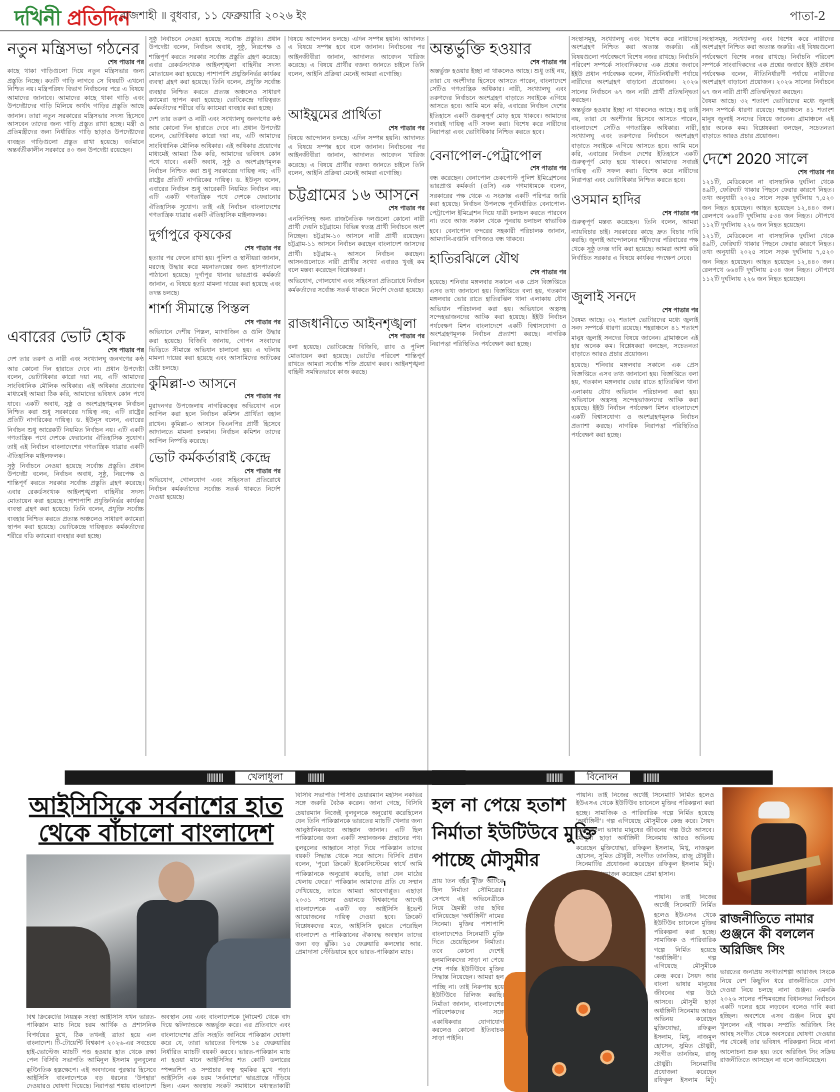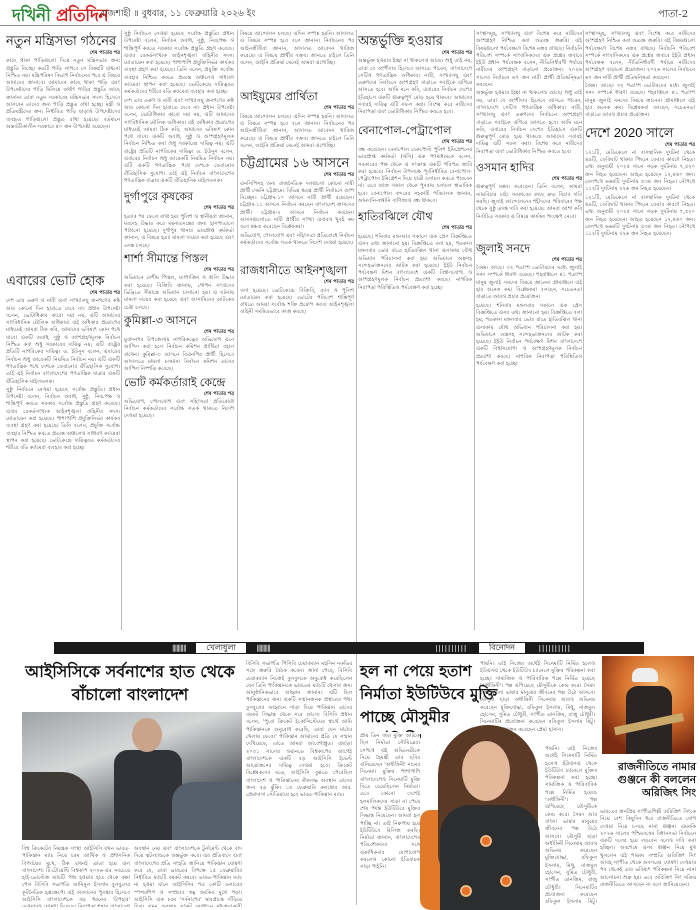--- a/index.html
+++ b/index.html
@@ -12,39 +12,39 @@
   .pageno { position: absolute; right: 12px; top: 6px; font-size: 10px; color: #333; }
   .col { position: absolute; font-size: 5.2px; line-height: 7.3px; color: #444; text-align: justify; overflow: hidden; }
   .col p { margin-bottom: 1px; }
   .hl { font-family: Liberation Sans, sans-serif; color: #111; font-weight: normal; }
   .kicker { font-size: 5px; text-align: right; color: #222; font-weight: bold; margin-bottom: 1px; }
   .h-med { font-size: 13px; line-height: 15px; margin: 3px 0 1px; }
   .h-sm { font-size: 11px; line-height: 13px; margin: 3px 0 1px; }
   .section-bar { position: absolute; top: 642px; height: 12px; background: #1a1a1a; color: #fff; font-size: 8px; text-align: center; line-height: 12px; }
   .section-bar .lbl { background: #fff; color: #111; padding: 0 10px; display: inline-block; line-height: 10px; margin-top: 1px; }
   .section-bar .dash { letter-spacing: -1px; color: #fff; font-size: 7px; margin: 0 8px; }
-  .big-hl { position: absolute; left: 20px; top: 660px; width: 220px; font-size: 16px; line-height: 23px; text-align: center; color: #111; }
+  .big-hl { position: absolute; left: 20px; top: 660px; width: 220px; font-size: 20px; line-height: 23px; text-align: center; color: #111; text-decoration: underline; }
   .photo { position: absolute; background: linear-gradient(135deg, #8a8d90 0%, #cfd1d2 40%, #6d7073 100%); }
   .photo-cricket { left: 22px; top: 712px; width: 220px; height: 128px; background: linear-gradient(160deg, #9ea3a6 0%, #d6d8d8 35%, #5a5f64 70%, #2c3034 100%); }
   .photo-cricket .face { position: absolute; left: 110px; top: 6px; width: 30px; height: 34px; border-radius: 50%; background: #c9a48b; }
   .photo-cricket .suit { position: absolute; left: 92px; top: 38px; width: 68px; height: 90px; background: #2f3338; border-radius: 14px 14px 0 0; }
   .photo-cricket .suit2 { position: absolute; left: 150px; top: 70px; width: 70px; height: 58px; background: #55606c; border-radius: 20px 0 0 0; }
   .photo-cricket .suit3 { position: absolute; left: 0px; top: 60px; width: 70px; height: 68px; background: #3d3a38; border-radius: 0 30px 0 0; }
   .photo-singer { left: 602px; top: 656px; width: 92px; height: 98px; background: radial-gradient(circle at 60% 30%, #f2b46a 0%, #d6702e 40%, #7a2a10 80%); }
   .photo-singer .hat { position: absolute; left: 30px; top: 12px; width: 26px; height: 14px; background: #eee; border-radius: 8px 8px 2px 2px; }
   .photo-singer .body { position: absolute; left: 24px; top: 30px; width: 46px; height: 68px; background: #2b2424; border-radius: 12px 12px 0 0; }
   .photo-singer .guitar { position: absolute; left: 12px; top: 64px; width: 70px; height: 8px; background: #c9a86a; transform: rotate(-12deg); }
   .photo-actress { position: absolute; left: 410px; top: 725px; width: 160px; height: 185px; }
   .photo-actress .hair { position: absolute; left: 28px; top: 0; width: 100px; height: 150px; background: #5a3a26; border-radius: 50px 50px 20px 20px; }
   .photo-actress .face { position: absolute; left: 52px; top: 16px; width: 48px; height: 60px; background: #e3b79a; border-radius: 50%; }
   .photo-actress .dress { position: absolute; left: 30px; top: 80px; width: 100px; height: 105px; background: #2b2d2e; border-radius: 30px 30px 0 0; }
   .photo-actress .scarf { position: absolute; left: 10px; top: 85px; width: 30px; height: 100px; background: #e07a2a; border-radius: 10px; }
   .photo-actress .dot { position: absolute; width: 12px; height: 12px; border-radius: 50%; background: #e8712a; border: 2px solid #f3c08a; }
   .ent-hl { position: absolute; left: 360px; top: 660px; width: 140px; font-size: 15px; line-height: 23px; color: #111; }
-  .sing-hl { position: absolute; left: 600px; top: 760px; width: 96px; font-size: 10.5px; line-height: 13px; text-align: right; color: #111; }
+  .sing-hl { position: absolute; left: 600px; top: 760px; width: 96px; font-size: 10.5px; line-height: 13px; text-align: left; color: #111; }
   .vline { position: absolute; width: 1px; background: #bbb; }
 </style>
 </head>
 <body>
 
 <div class="masthead">
   <div class="logo">
     <span class="a">দখিনী</span>
     <span class="b">প্রতিদিন</span>
   </div>
@@ -149,21 +149,21 @@
 <div class="col" style="left:22px; top:845px; width:108px; height:62px;">
   <p>বিশ্ব ক্রিকেটের নিয়ন্ত্রক সংস্থা আইসিসি যখন ভারত-পাকিস্তান ম্যাচ নিয়ে চরম আর্থিক ও প্রশাসনিক বিপর্যয়ের মুখে, ঠিক তখনই ত্রাতা হয়ে এল বাংলাদেশ। টি-টোয়েন্টি বিশ্বকাপ ২০২৬-এর সবচেয়ে হাই-ভোল্টেজ ম্যাচটি পণ্ড হওয়ার হাত থেকে রক্ষা পেল বিসিবি সভাপতি আমিনুল ইসলাম বুলবুলের কূটনৈতিক হস্তক্ষেপে। এই অবদানের পুরস্কার হিসেবে আইসিসি বাংলাদেশকে বড় ধরনের 'উপহার' দেওয়ারও ঘোষণা দিয়েছে। নিরাপত্তা শঙ্কায় বাংলাদেশ ক্রিকেট দল ভারতে খেলতে যেতে অস্বীকৃতি জানালে আইসিসি কঠোর</p>
 </div>
 <div class="col" style="left:134px; top:845px; width:108px; height:62px;">
   <p>অবস্থান নেয় এবং বাংলাদেশকে টুর্নামেন্ট থেকে বাদ দিয়ে স্কটল্যান্ডকে অন্তর্ভুক্ত করে। এর প্রতিবাদে এবং বাংলাদেশের প্রতি সংহতি জানিয়ে পাকিস্তান ঘোষণা করে যে, তারা ভারতের বিপক্ষে ১৫ ফেব্রুয়ারির নির্ধারিত ম্যাচটি বয়কট করবে। ভারত-পাকিস্তান ম্যাচ না হওয়া মানে আইসিসির শত কোটি ডলারের স্পন্সরশিপ ও সম্প্রচার স্বত্ব হুমকির মুখে পড়া। আইসিসি এক চরম 'সর্বনাশের' দ্বারপ্রান্তে দাঁড়িয়ে ছিল। এমন অবস্থায় সংকট সমাধানে মধ্যস্থতাকারী হিসেবে এগিয়ে আসেন বিসিবি সভাপতি আমিনুল ইসলাম বুলবুল।</p>
 </div>
 <div class="col" style="left:246px; top:660px; width:106px; height:246px;">
   <p>বিসিবি সভাপতি পিসিবি চেয়ারম্যান মহসিন নকভির সঙ্গে জরুরি বৈঠক করেন। জানা গেছে, বিসিবি চেয়ারম্যান নিজেই বুলবুলকে অনুরোধ করেছিলেন যেন তিনি পাকিস্তানকে ভারতের ম্যাচটি খেলার জন্য আনুষ্ঠানিকভাবে আহ্বান জানান। এটি ছিল পাকিস্তানের জন্য একটি সম্মানজনক প্রস্থানের পথ। বুলবুলের আহ্বানে সাড়া দিয়ে পাকিস্তান তাদের বয়কট সিদ্ধান্ত থেকে সরে আসে। বিসিবি প্রধান বলেন, 'পুরো ক্রিকেট ইকোসিস্টেমের স্বার্থে আমি পাকিস্তানকে অনুরোধ করেছি, তারা যেন মাঠের খেলায় ফেরে।' পাকিস্তান আমাদের প্রতি যে সম্মান দেখিয়েছে, তাতে আমরা আবেগাপ্লুত। এছাড়া ২০৩১ সালের ওয়ানডে বিশ্বকাপের আগেই বাংলাদেশকে একটি বড় আইসিসি ইভেন্ট আয়োজনের দায়িত্ব দেওয়া হবে। ক্রিকেট বিশ্লেষকদের মতে, আইসিসি বুঝতে পেরেছিল বাংলাদেশ ও পাকিস্তানের ঐক্যবদ্ধ অবস্থান তাদের জন্য বড় ঝুঁকি। ১৫ ফেব্রুয়ারি কলম্বোর আর. প্রেমাদাসা স্টেডিয়ামে হবে ভারত-পাকিস্তান ম্যাচ।</p>
 </div>
 
-<div class="section-bar" style="left:360px; width:284px;font-family:Liberation Mono, monospace;">
+<div class="section-bar" style="left:360px; width:284px;">
   <span class="dash">||||||||||</span>
   <span class="lbl">বিনোদন</span>
   <span class="dash">||||||||||</span>
 </div>
 <h1 class="ent-hl">হল না পেয়ে হতাশ নির্মাতা ইউটিউবে মুক্তি পাচ্ছে মৌসুমীর 'অর্ধাঙ্গিনী'</h1>
 <div class="col" style="left:360px; top:732px; width:60px; height:175px; background:#fff;">
   <p>প্রায় তিন বছর মুক্তি আটকে ছিল নির্মাতা সৌমিত্রের। সেপথে এই অভিনেত্রীকে নিয়ে হৈমন্তী তার ছবির বানিয়েছেন 'অর্ধাঙ্গিনী' নামের সিনেমা। মুক্তির পাশাপাশি বাংলাদেশেও সিনেমাটি মুক্তি দিতে চেয়েছিলেন নির্মাতা। তবে কোনো দেশেই হলমালিকদের সাড়া না পেয়ে শেষ পর্যন্ত ইউটিউবে মুক্তির সিদ্ধান্ত নিয়েছেন। আমরা হল পাচ্ছি না। তাই নিরুপায় হয়ে ইউটিউবে রিলিজ করছি। নির্মাতা জানান, বাংলাদেশের পরিবেশকদের সঙ্গে একাধিকবার যোগাযোগ করলেও কোনো ইতিবাচক সাড়া পাইনি।</p>
 </div>
 <div class="col" style="left:480px; top:660px; width:115px; height:80px;">
   <p>পায়নি। তাই নিজের অর্থেই সিনেমাটি নির্মিত হলেও ইউএসএ থেকে ইউটিউব চ্যানেলে মুক্তির পরিকল্পনা করা হচ্ছে। সামাজিক ও পারিবারিক গল্পে নির্মিত হয়েছে 'অর্ধাঙ্গিনী'। গল্প এগিয়েছে মৌসুমীকে কেন্দ্র করে। সৈয়দ আর বাংলা ভাষার মানুষের জীবনের গল্প উঠে আসবে। মৌসুমী ছাড়া অর্ধাঙ্গিনী সিনেমায় আরও অভিনয় করেছেন মুক্তিযোদ্ধা, রফিকুল ইসলাম, মিথু, নাজমুল হোসেন, সুমিত চৌধুরী, সংগীত তানজিম, রাজু চৌধুরী। সিনেমাটির প্রযোজনা করেছেন রফিকুল ইসলাম মিটু। সংগীত আয়োজন করেছেন প্রেমা হাসান।</p>

